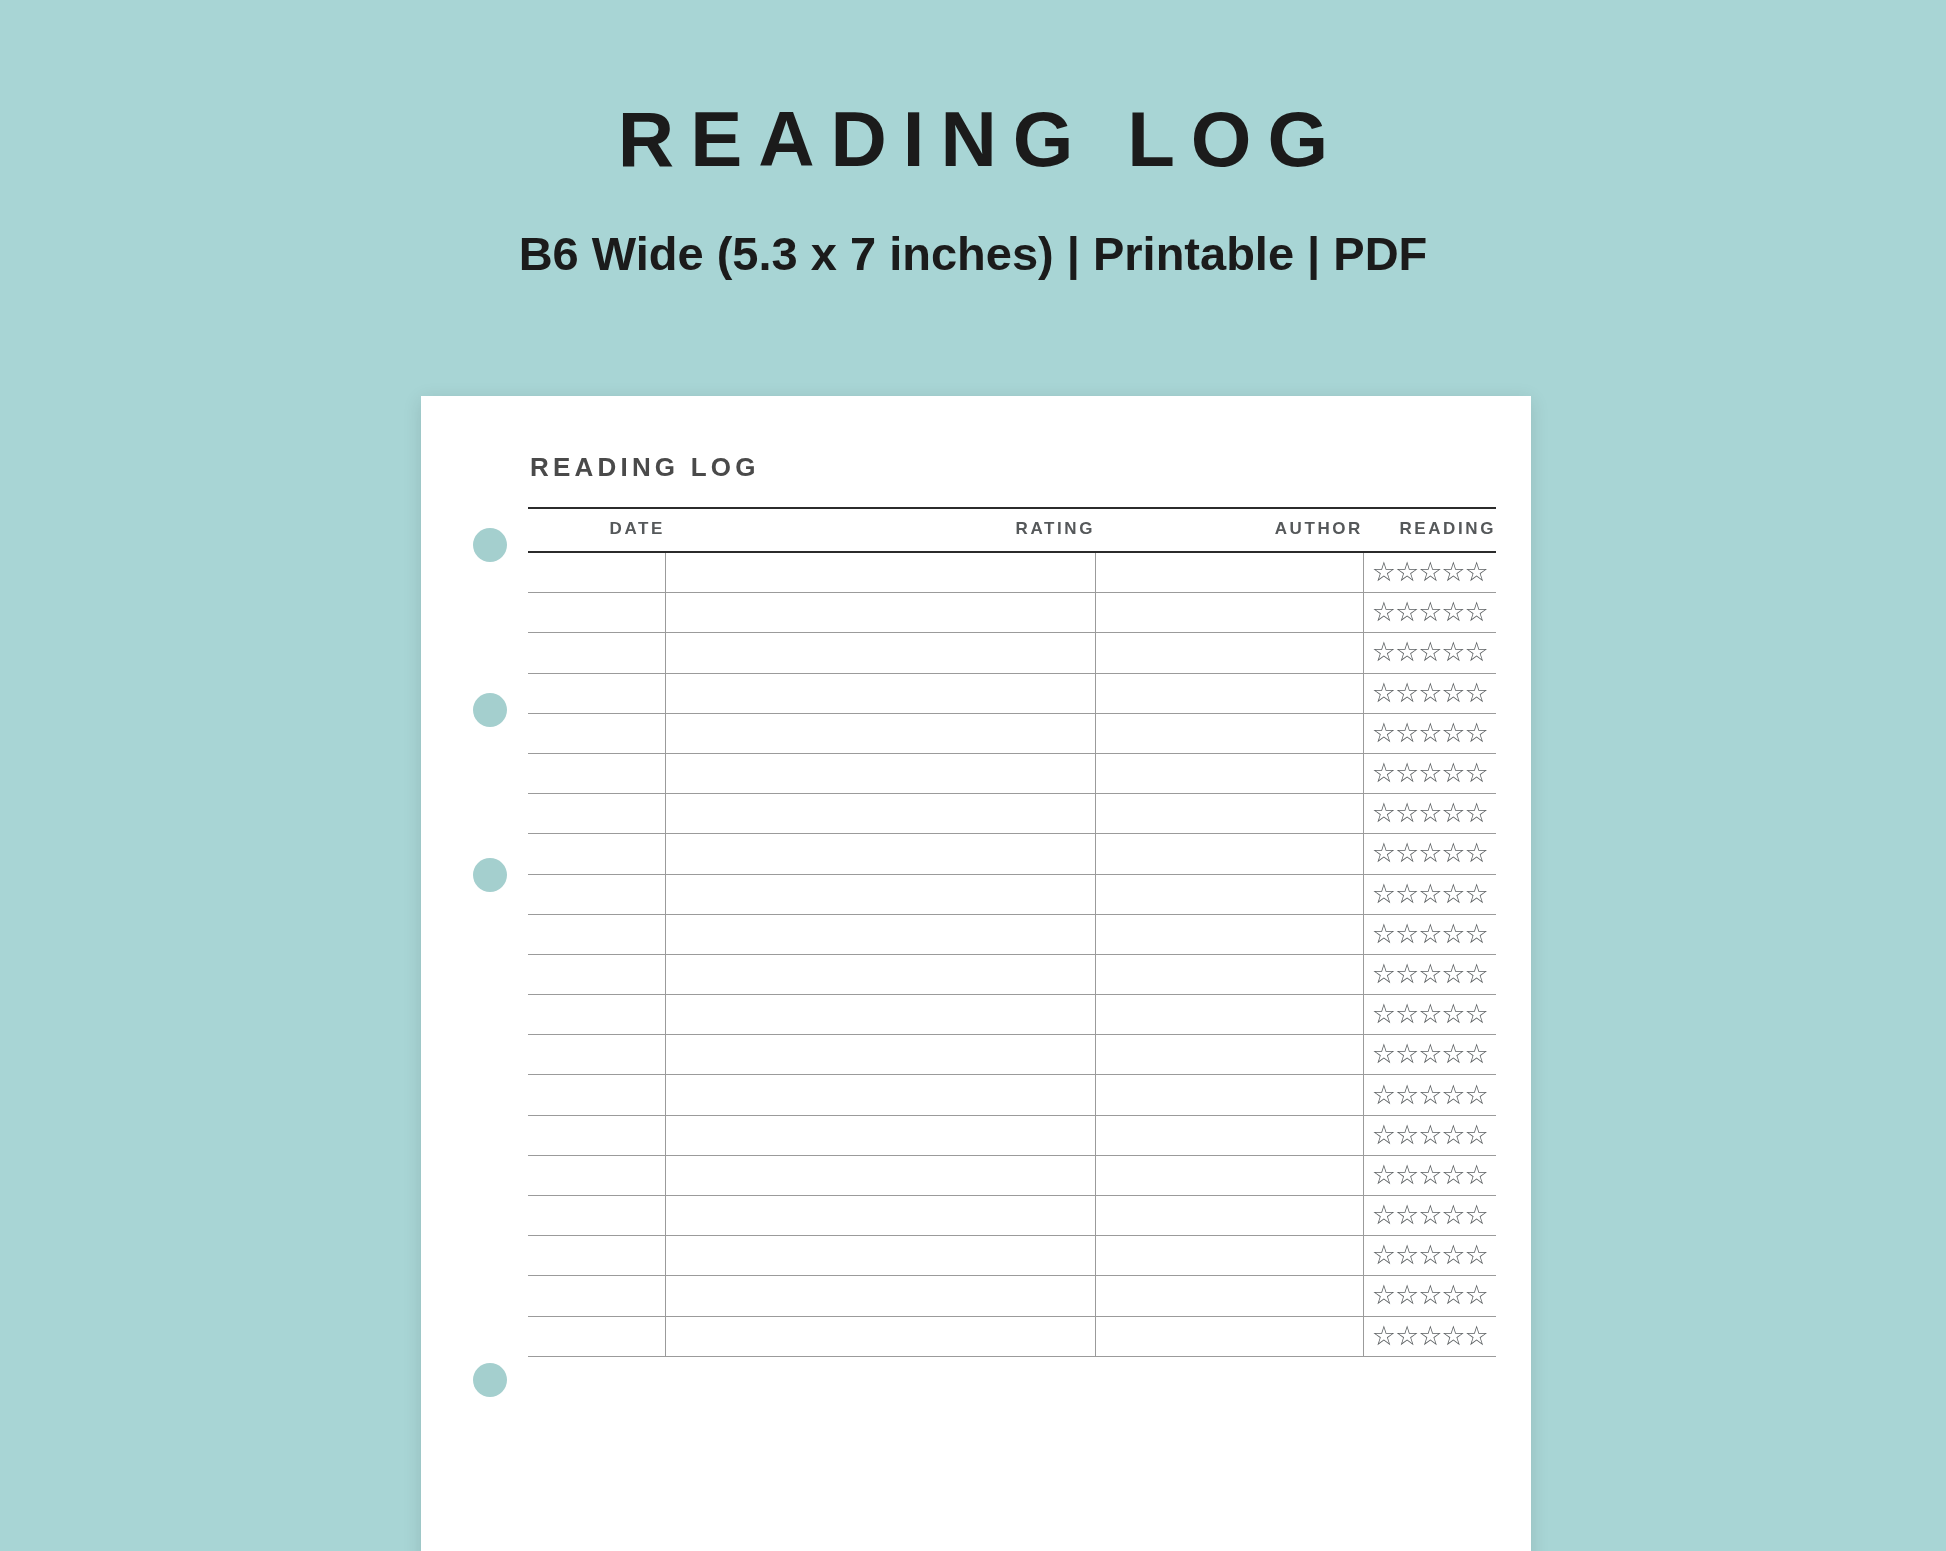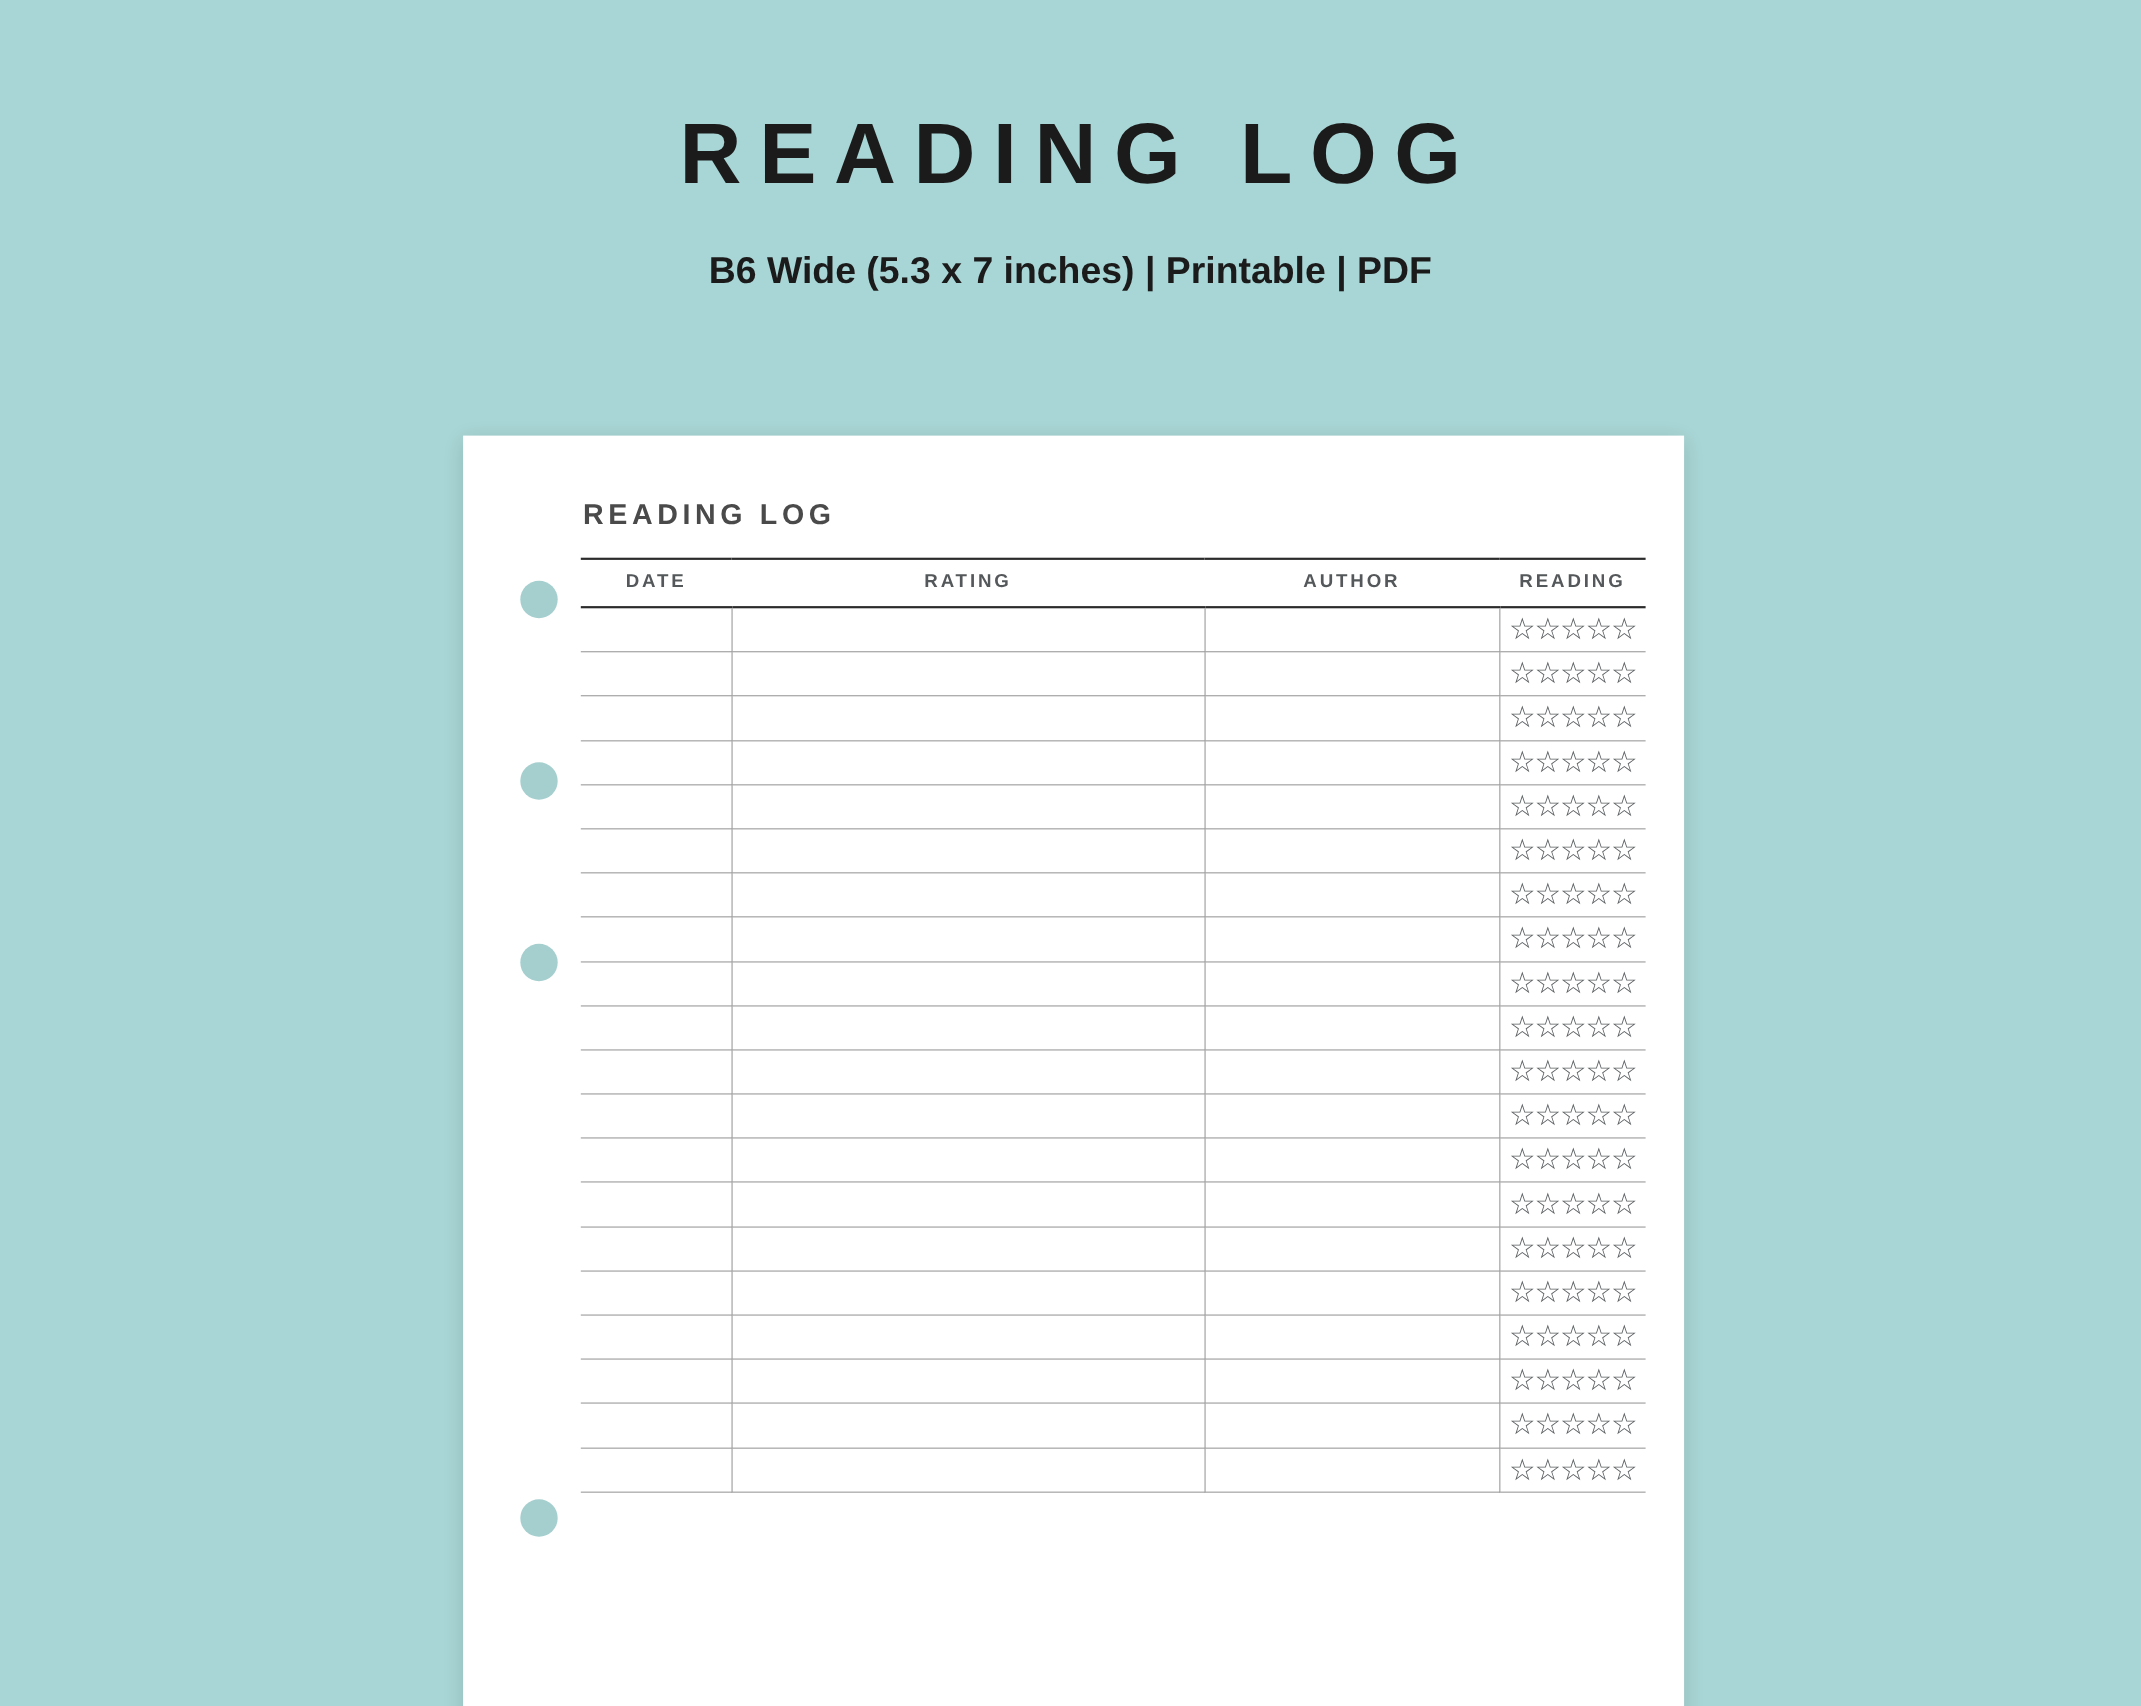--- a/index.html
+++ b/index.html
@@ -25,21 +25,21 @@
   .promo-title {
     font-size: 78px;
     font-weight: 700;
     letter-spacing: 16px;
     color: #1b1b1b;
     margin: 0;
     line-height: 1;
     padding-left: 16px;
   }
   .promo-subtitle {
-    font-size: 34px;
+    font-size: 47px;
     font-weight: 700;
     color: #1b1b1b;
     margin: 0;
     padding-top: 50px;
     line-height: 1.1;
   }
 
   
   .sheet {
     position: absolute;
@@ -84,21 +84,21 @@
     border-collapse: collapse;
     width: 968px;
     table-layout: fixed;
   }
   table.log-table thead th {
     font-size: 17px;
     font-weight: 700;
     letter-spacing: 2.6px;
     color: #55585a;
     padding: 10px 0 12px 0;
-    text-align: center;
+    text-align: right;
     border-top: 2.5px solid #2b2b2b;
     border-bottom: 2.5px solid #2b2b2b;
   }
   col.c-date   { width: 137px; }
   col.c-title  { width: 430px; }
   col.c-author { width: 268px; }
   col.c-rating { width: 133px; }
 
   table.log-table tbody td {
     height: 39.2px;

